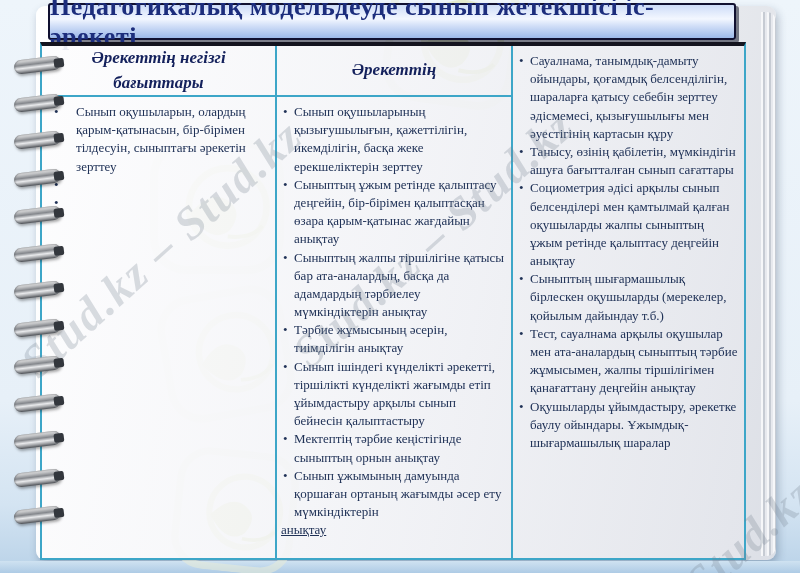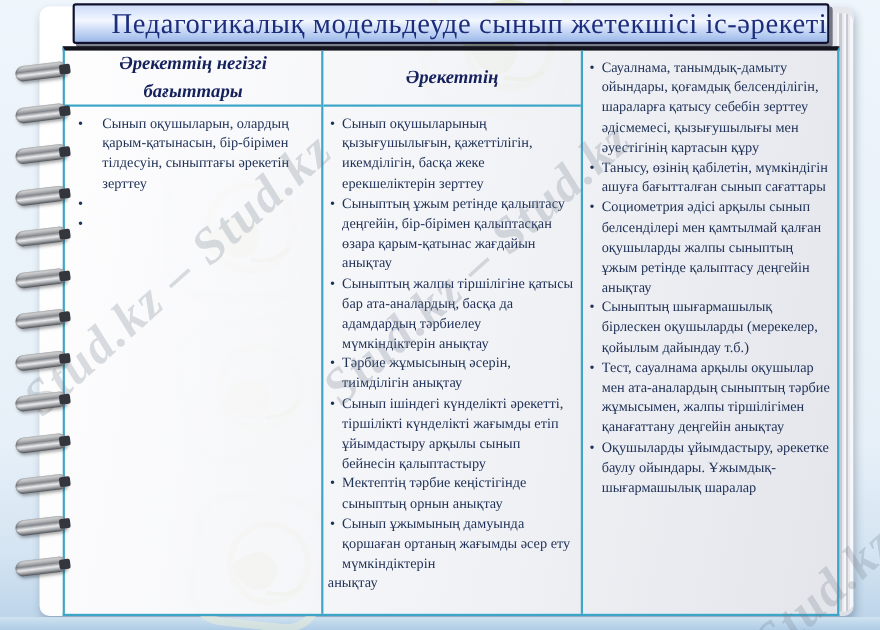--- a/index.html
+++ b/index.html
@@ -22,42 +22,42 @@
   .logo-wm{position:absolute;z-index:2;pointer-events:none;}
   
   .wm{position:absolute;z-index:6;pointer-events:none;white-space:nowrap;
       font-family:"Liberation Serif",serif;font-weight:bold;font-style:italic;
       font-size:46px;letter-spacing:2px;color:#74818f;opacity:.26;
       transform:rotate(-42deg);transform-origin:0 50%;}
   .wm-a{left:300px;top:332px;}
   .wm-b{left:540px;top:700px;}
   .wm-c{left:28px;top:342px;}
   
-  .titlebar{position:absolute;left:66px;top:3px;width:684px;height:33px;z-index:4;
+  .titlebar{position:absolute;left:48px;top:3px;width:684px;height:33px;z-index:4;
       border:2px solid #101030;border-radius:3px;
       background:linear-gradient(180deg,#cddcf8 0%,#f3f7ff 42%,#d3e0f8 62%,#9cb9e9 100%);
       box-shadow:3px 3px 0 rgba(20,24,44,.55);
-      display:flex;align-items:center;justify-content:flex-end;}
+      display:flex;align-items:center;justify-content:flex-end;font-weight:bold;}
   .titlebar .t{font-size:26px;color:#1c2d7c;letter-spacing:.5px;}
   
-  .table{position:absolute;left:57px;top:42px;width:702px;height:512px;z-index:4;
+  .table{position:absolute;left:40px;top:42px;width:702px;height:512px;z-index:4;
       border:2px solid #3da6c8;border-top:4px solid #14141f;
       background:linear-gradient(100deg,rgba(253,253,254,.92) 0%,rgba(240,241,245,.85) 60%,rgba(228,230,236,.85) 100%);
       display:grid;grid-template-columns:233px 236px 1fr;}
   .col{display:flex;flex-direction:column;min-width:0;}
   .col+.col{border-left:2px solid #3da6c8;}
   .th{height:51px;border-bottom:2px solid #3da6c8;display:flex;align-items:center;justify-content:center;
       text-align:center;font-weight:bold;font-style:italic;font-size:17px;line-height:1.45;color:#14215c;padding:2px 8px;box-sizing:border-box;}
   .tb{flex:1;padding:6px 5px 0 4px;font-size:13px;line-height:1.4;color:#203257;}
   .item{display:flex;}
   .item .bullet{flex:none;text-align:left;}
   .col0 .bullet{width:30px;padding-left:8px;box-sizing:border-box;}
   .colN .bullet{width:13px;padding-left:2px;box-sizing:border-box;}
   .item .txt{flex:1;min-width:0;}
-  .trailing{padding-left:0;}
+  .trailing{padding-left:0;text-decoration:underline;}
   
   .bottom-band{position:absolute;left:0;right:0;bottom:0;height:12px;z-index:1;
       background:linear-gradient(180deg,#cfe2f1,#aecbe5);}
 </style>
 </head>
 <body>
 
 <div class="stage">
   <div class="page"></div>
 

